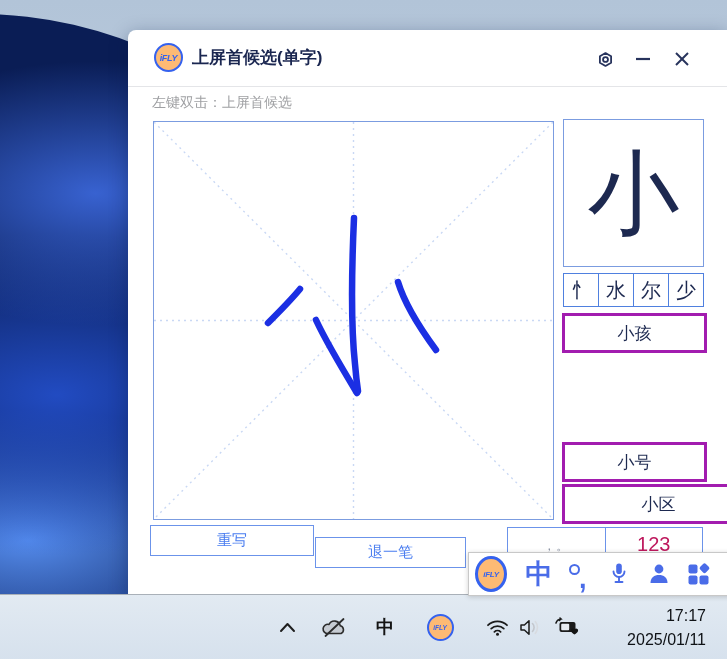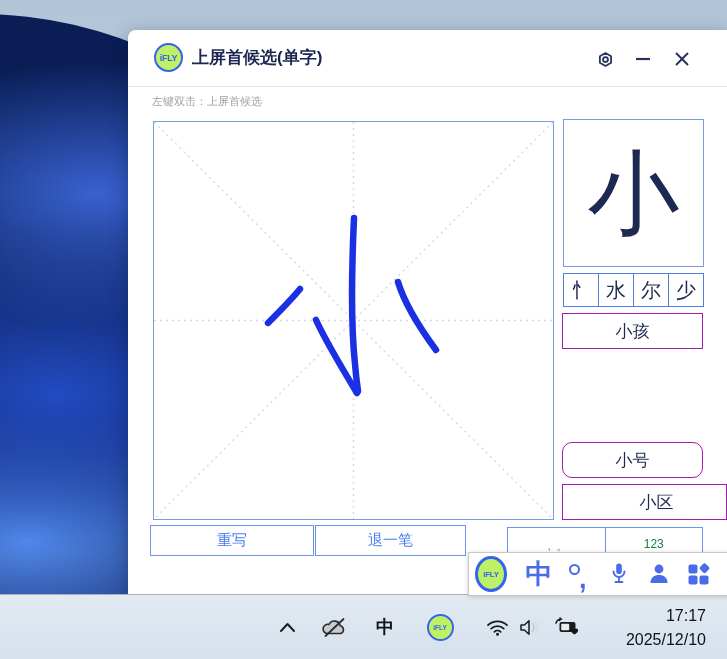--- a/index.html
+++ b/index.html
@@ -17,47 +17,47 @@
       radial-gradient(ellipse 430px 200px at 55% 47%, rgba(88,145,244,.95) 0%, rgba(30,70,190,0) 65%),
       radial-gradient(ellipse 520px 260px at 60% 63%, rgba(16,48,150,.95) 0%, rgba(16,48,150,0) 60%),
       radial-gradient(ellipse 430px 220px at 52% 80%, rgba(47,106,232,.95) 0%, rgba(47,106,232,0) 60%),
       radial-gradient(ellipse 380px 200px at 48% 95%, rgba(80,140,244,.9) 0%, rgba(80,140,244,0) 60%),
       #0a1d55;}
 
   
   .window{left:128px;top:30px;width:599px;height:564px;background:#fff;
           border-top-left-radius:8px;box-shadow:0 4px 18px rgba(10,25,70,.35);}
   .titlebar{left:0;top:0;width:100%;height:56px;border-bottom:1px solid #e4e5e8;}
-  .logo-circle{border-radius:50%;border:2.5px solid #3562ee;background:#bef264;color:#3562ee;
-               display:flex;align-items:center;justify-content:center;font-weight:bold;}
+  .logo-circle{border-radius:50%;border:2.5px solid #3562ee;background:#fdba74;color:#3562ee;
+               display:flex;align-items:center;justify-content:center;font-weight:bold;font-style:italic;}
   .tb-logo{left:26px;top:13px;width:25px;height:25px;font-size:9px;letter-spacing:-.3px;}
   .title{left:64px;top:0;height:56px;line-height:56px;font-size:17px;font-weight:bold;color:#1a2650;}
   .winctl{top:19px;width:20px;height:20px;display:flex;align-items:center;justify-content:center;cursor:pointer;}
-  .hint{top:64px;font-size:11px;color:#9fa0a3;}
+  .hint{top:64px;font-size:14px;color:#9fa0a3;}
 
   
   .canvas{left:25px;top:91px;width:399px;height:397px;border:1px solid #7b9ce0;background:#fff;}
   .canvas svg{position:absolute;left:0;top:0;}
 
   
   .act-btn{top:495px;height:31px;border:1px solid #6b93ea;color:#4a7df0;font-size:15px;
            display:flex;align-items:center;justify-content:center;background:#fff;cursor:pointer;}
   
   .bigbox{left:435px;top:89px;width:139px;height:146px;border:1px solid #7b9ce0;
           display:flex;align-items:center;justify-content:center;}
   .bigchar{font-size:92px;color:#1d2950;line-height:1;}
   .cands{left:435px;top:243px;width:139px;height:32px;border:1px solid #4f80df;display:flex;}
   .cand{flex:1;border-right:1px solid #4f80df;display:flex;align-items:center;justify-content:center;
         font-size:20px;color:#1d2950;cursor:pointer;}
   .cand:last-child{border-right:none;}
-  .word{left:434px;width:139px;height:34px;border:1px solid #a21caf;display:flex;align-items:center;
+  .word{left:434px;width:139px;height:34px;border:3px solid #a21caf;display:flex;align-items:center;
         justify-content:center;font-size:17px;color:#1d2950;cursor:pointer;background:#fff;}
   .moderow{left:379px;top:497px;width:194px;height:32px;border:1px solid #6b93ea;display:flex;background:#fff;}
   .modecell{flex:1;border-right:1px solid #6b93ea;display:flex;align-items:center;justify-content:center;
-            font-size:12px;color:#15803d;cursor:pointer;}
+            font-size:20px;color:#be185d;cursor:pointer;}
   .modecell:last-child{border-right:none;}
   .punct-cell{font-size:12px;color:#8b93a5;letter-spacing:1px;align-items:flex-end;padding-bottom:5px;}
 
   
   .imebar{left:468px;top:552px;width:266px;height:42px;background:#fff;border:1px solid #c8c8c8;
           box-shadow:0 1px 5px rgba(0,0,0,.18);z-index:30;display:flex;align-items:center;}
   .ime-ic{position:absolute;top:0;height:42px;display:flex;align-items:center;justify-content:center;cursor:pointer;}
   .ime-logo{width:30px;height:30px;font-size:8px;border-width:3px;letter-spacing:-.3px;}
   .ime-zhong{font-size:27px;font-weight:bold;color:#4a6ce8;line-height:1;}
   .ring{display:inline-block;width:7px;height:7px;border:2.4px solid #4a6ce8;border-radius:50%;}
@@ -116,35 +116,35 @@
     </svg>
     <svg width="399" height="397" viewBox="0 0 399 397">
         <path d="M200,96 C198,140 197,205 201,242 C202,254 203,262 204,269" fill="none" stroke="#1b2fe3" stroke-width="6.5" stroke-linecap="round"></path>
         <path d="M162,198 C169,213 186,243 203,271" fill="none" stroke="#1b2fe3" stroke-width="6.5" stroke-linecap="round"></path>
         <path d="M146,167 C137,178 124,191 114,201" fill="none" stroke="#1b2fe3" stroke-width="6.5" stroke-linecap="round"></path>
         <path d="M244,160 C251,183 268,209 282,228" fill="none" stroke="#1b2fe3" stroke-width="6.5" stroke-linecap="round"></path>
       </svg>
   </div>
 
   <button class="abs act-btn" style="left:22px;width:164px;">重写</button>
-  <button class="abs act-btn" style="left:187px;width:151px;">退一笔</button>
+  <button class="abs act-btn" style="left:187px;width:151px;margin-top:12px;">退一笔</button>
 
   <div class="abs bigbox">
     <span class="bigchar">小</span>
   </div>
 
   <div class="abs cands">
     <div class="cand">忄</div>
     <div class="cand">水</div>
     <div class="cand">尔</div>
     <div class="cand">少</div>
   </div>
 
   <div class="abs word" style="top:283px;">小孩</div>
-  <div class="abs word" style="top:412px;border-radius:10px;">小号</div>
+  <div class="abs word" style="top:412px;">小号</div>
   <div class="abs word" style="top:454px;padding-left:24px;">小区</div>
 
   <div class="abs moderow">
     <div class="modecell punct-cell">，。</div>
     <div class="modecell">123</div>
   </div>
 </div>
 
 <div class="abs imebar">
   <div class="ime-ic" style="left:6px;width:32px;">
@@ -223,15 +223,15 @@
   <div class="tray" style="left:552px;">
     <svg width="28" height="22" viewBox="0 0 28 22">
       <path d="M3,7 a6,6 0 0 1 5,-4 l-1,-1 m1,1 l-1.6,1.4" fill="none" stroke="#1b1b1b" stroke-width="1.6" stroke-linecap="round"></path>
       <rect x="6.5" y="6" width="16" height="10" rx="2" fill="#1b1b1b"></rect>
       <rect x="8.2" y="7.7" width="8" height="6.6" rx="1" fill="#e8edf3"></rect>
       <path d="M21.5,13.3 c-1.3,-1.4 -3.6,-0.6 -3.6,1.2 c0,1.6 2,2.9 3.6,4 c1.6,-1.1 3.6,-2.4 3.6,-4 c0,-1.8 -2.3,-2.6 -3.6,-1.2 z" fill="#141414"></path>
     </svg>
   </div>
   <div class="clock">
     <div>17:17</div>
-    <div>2025/12/10</div>
+    <div>2025/01/11</div>
   </div>
 </div>
 
 </body></html>

